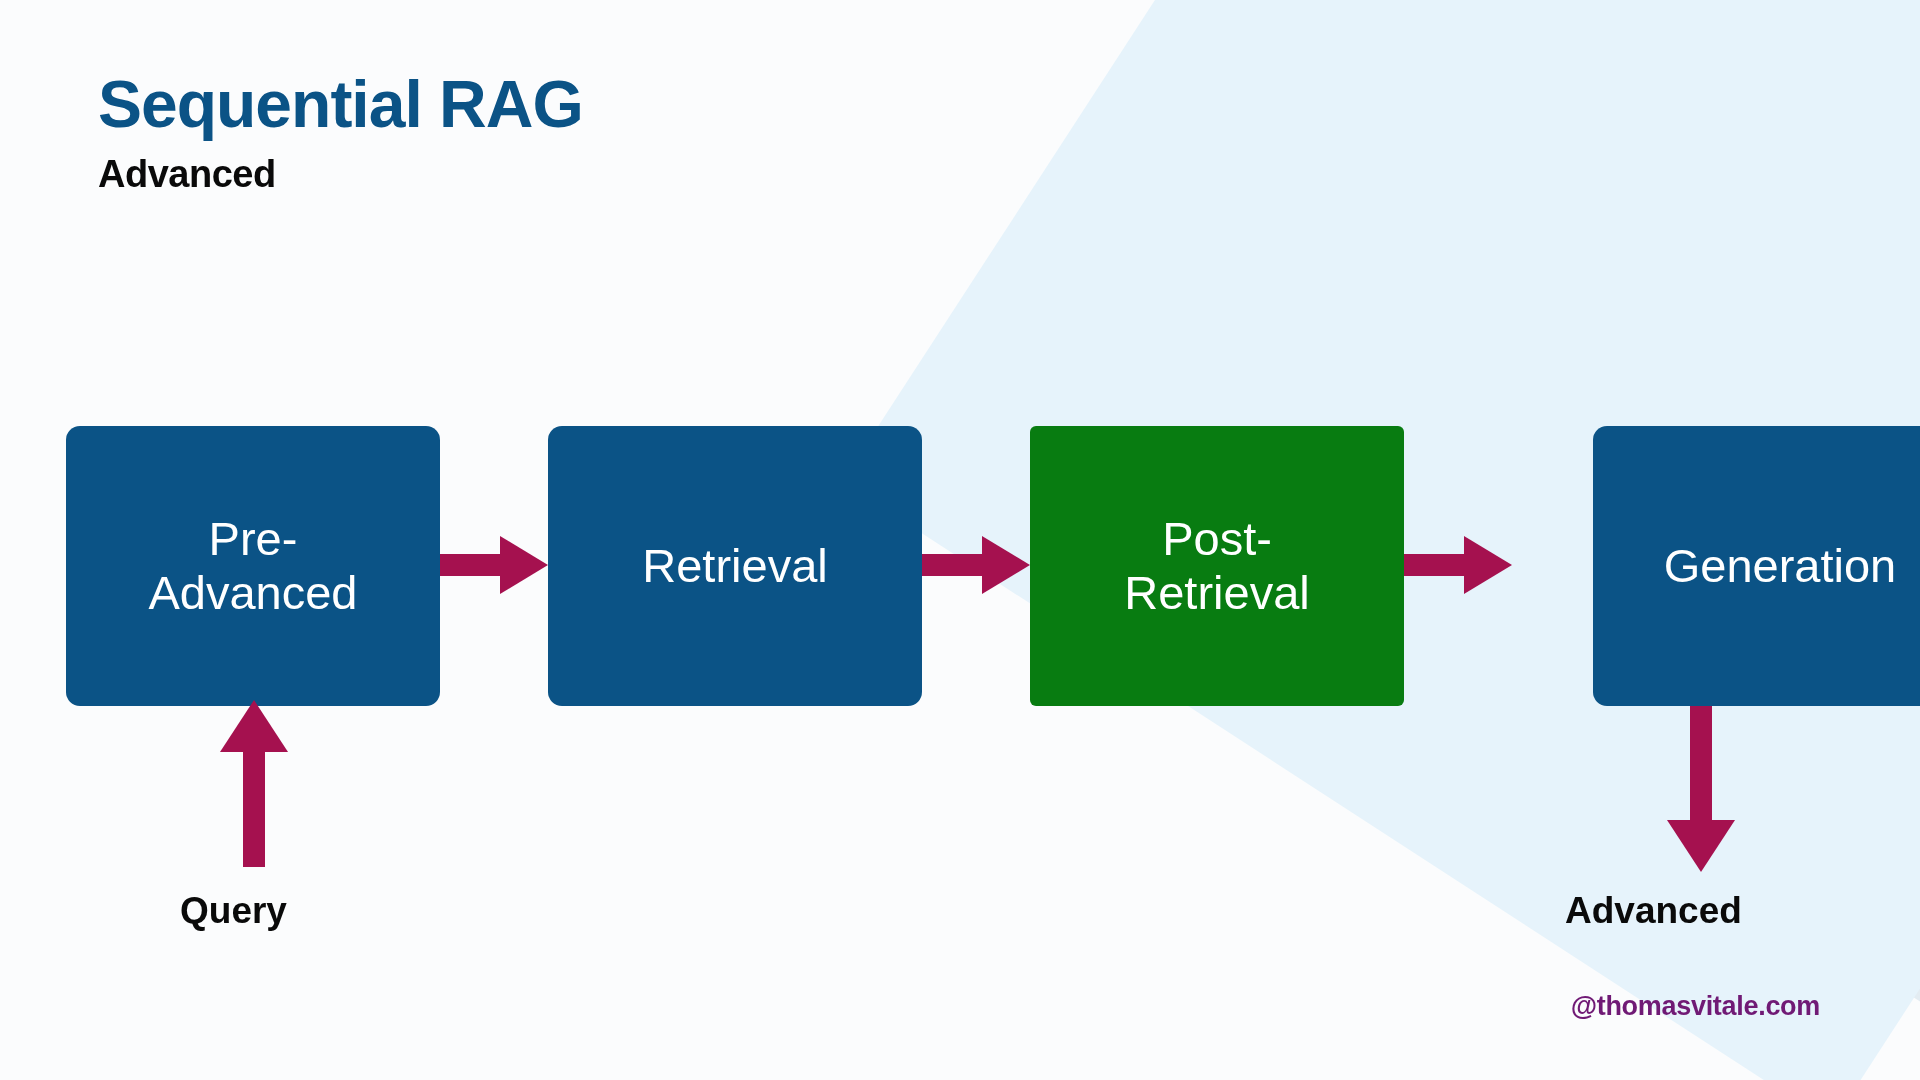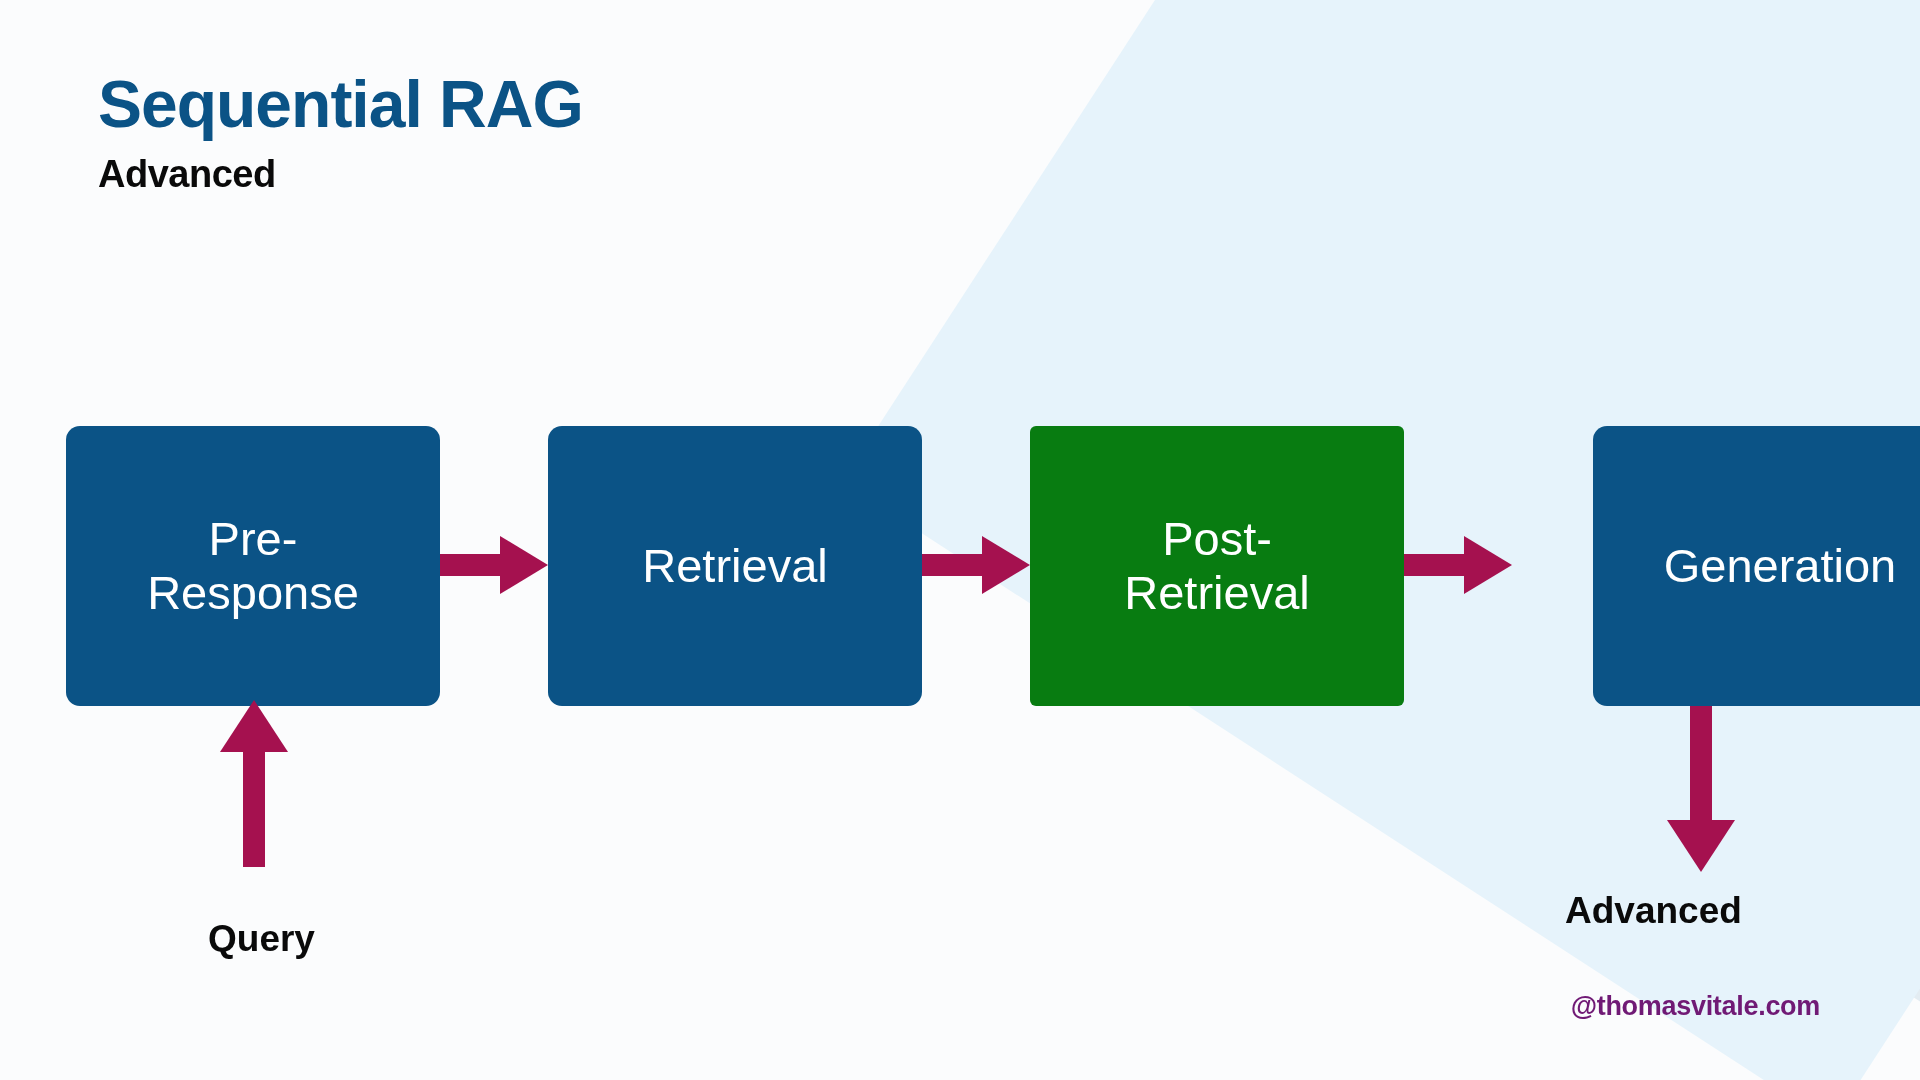--- a/index.html
+++ b/index.html
@@ -80,21 +80,21 @@
     pointer-events:none;
   }
 
   
   .endpoint-label {
     position:absolute;
     font-size:37px; font-weight:bold;
     color:#0a0a0a;
     white-space:nowrap;
   }
-  #label-query    { left:180px;  top:918px;margin-left:28px; }
+  #label-query    { left:180px;  top:890px; }
   #label-response { left:1565px; top:890px; }
 
   
   #watermark {
     position:absolute;
     right:100px; bottom:58px;
     font-size:27px; font-weight:bold;
     color:#701a75;
     letter-spacing:-0.3px;
   }
@@ -109,21 +109,21 @@
   <div class="band band-1"></div>
 
   <div id="header">
     <div id="title">Sequential RAG</div>
     <div id="subtitle">Advanced</div>
   </div>
 
   <div id="flow">
 
     <div class="node blue" id="node-0">Pre-
-Response</div>
+Advanced</div>
 
     <div class="node blue" id="node-1">Retrieval</div>
 
     <div class="node green" id="node-2">Post-
 Retrieval</div>
 
     <div class="node blue" id="node-3">Generation</div>
 
     <svg id="arrows" viewBox="0 0 1920 1080">
 

